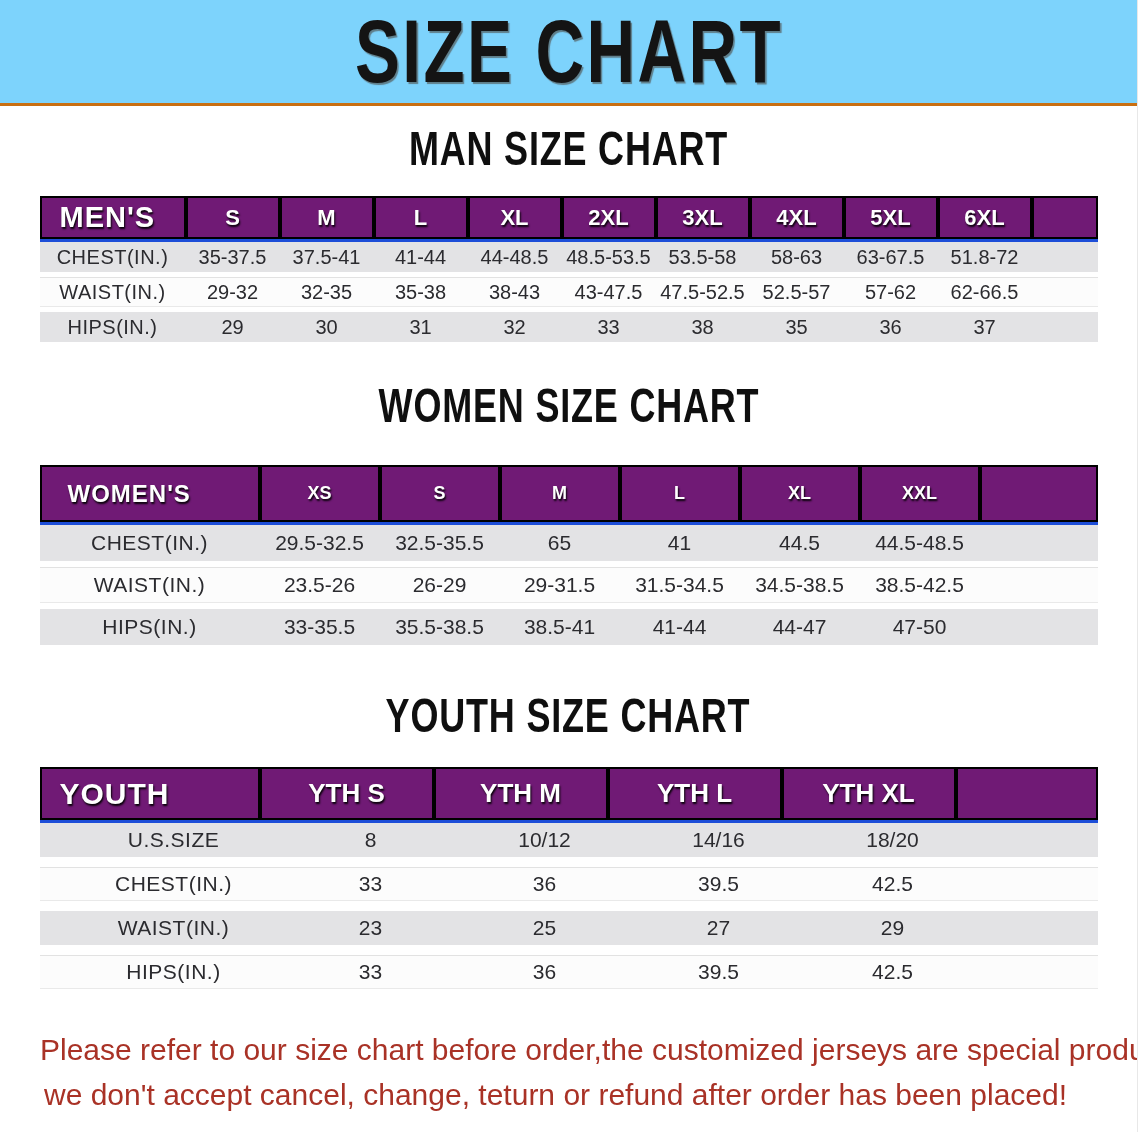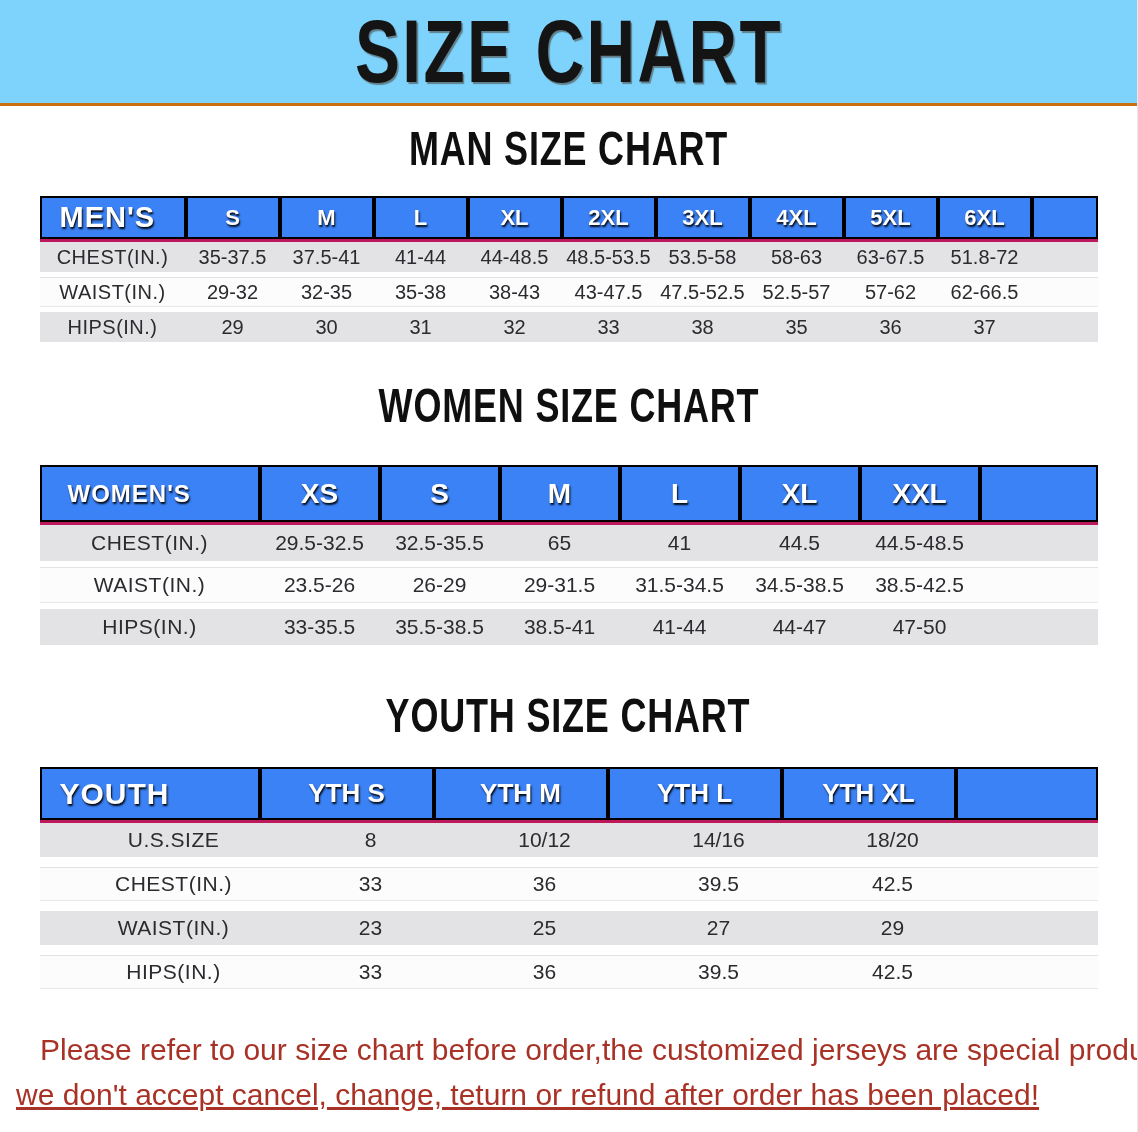--- a/index.html
+++ b/index.html
@@ -36,22 +36,22 @@
   
   .size-table {
     width:1058px; margin:0 auto;
     border-collapse:separate; border-spacing:0; table-layout:fixed;
   }
   .s0 .size-table { margin-top:22px; }
   .s1 .size-table { margin-top:34px; }
   .s2 .size-table { margin-top:26px; }
 
   .size-table thead th {
-    background:#3b82f6; color:#ffffff; font-weight:bold;
-    border-bottom:3px solid #be185d;
+    background:#701a75; color:#ffffff; font-weight:bold;
+    border-bottom:3px solid #1d4ed8;
     text-align:center; white-space:nowrap;
     text-shadow:1px 2px 2px rgba(0,0,0,.95);
     box-shadow:inset 0 0 0 2px #000;
   }
   .size-table thead th.lab { text-align:left; padding-left:20px; letter-spacing:1px; }
 
   .size-table td {
     text-align:center; color:#2b2b2f; white-space:nowrap;
     border-bottom:5px solid #ffffff;
   }
@@ -65,36 +65,36 @@
   
   .t0 col.c-label { width:146px; }
   .t0 col.c-size  { width:94px;  }
   .t0 thead th    { height:46px; font-size:22px; }
   .t0 thead th.lab{ font-size:29px; }
   .t0 td          { height:35px; font-size:20px; }
 
   
   .t1 col.c-label { width:220px; }
   .t1 col.c-size  { width:120px; }
-  .t1 thead th    { height:60px; font-size:28px; }
+  .t1 thead th    { height:60px; font-size:18px; }
   .t1 thead th.lab{ font-size:24px;padding-left:28px; }
   .t1 td          { height:42px; font-size:21px; border-bottom-width:6px; }
 
   
   .t2 col.c-label { width:220px; }
   .t2 col.c-size  { width:174px; }
   .t2 thead th    { height:56px; font-size:26px; }
   .t2 thead th.lab{ font-size:30px; }
   .t2 td          { height:44px; font-size:21px; border-bottom-width:10px;padding-left:48px; }
 
   
   .disclaimer { margin-top:28px; color:#a93226; }
   .disclaimer-line { font-size:30px; line-height:45px; white-space:nowrap; }
   .disclaimer-line.l1 { padding-left:40px; }
-  .disclaimer-line.l2 { padding-left:16px;text-decoration:underline; }
+  .disclaimer-line.l2 { padding-left:44px; }
 </style>
 </head>
 <body>
 
 <div class="page">
 
   <header class="banner" style="background: #7dd3fc; align-items: center;">
     <h1 class="banner-title">SIZE CHART</h1>
   </header>
 

